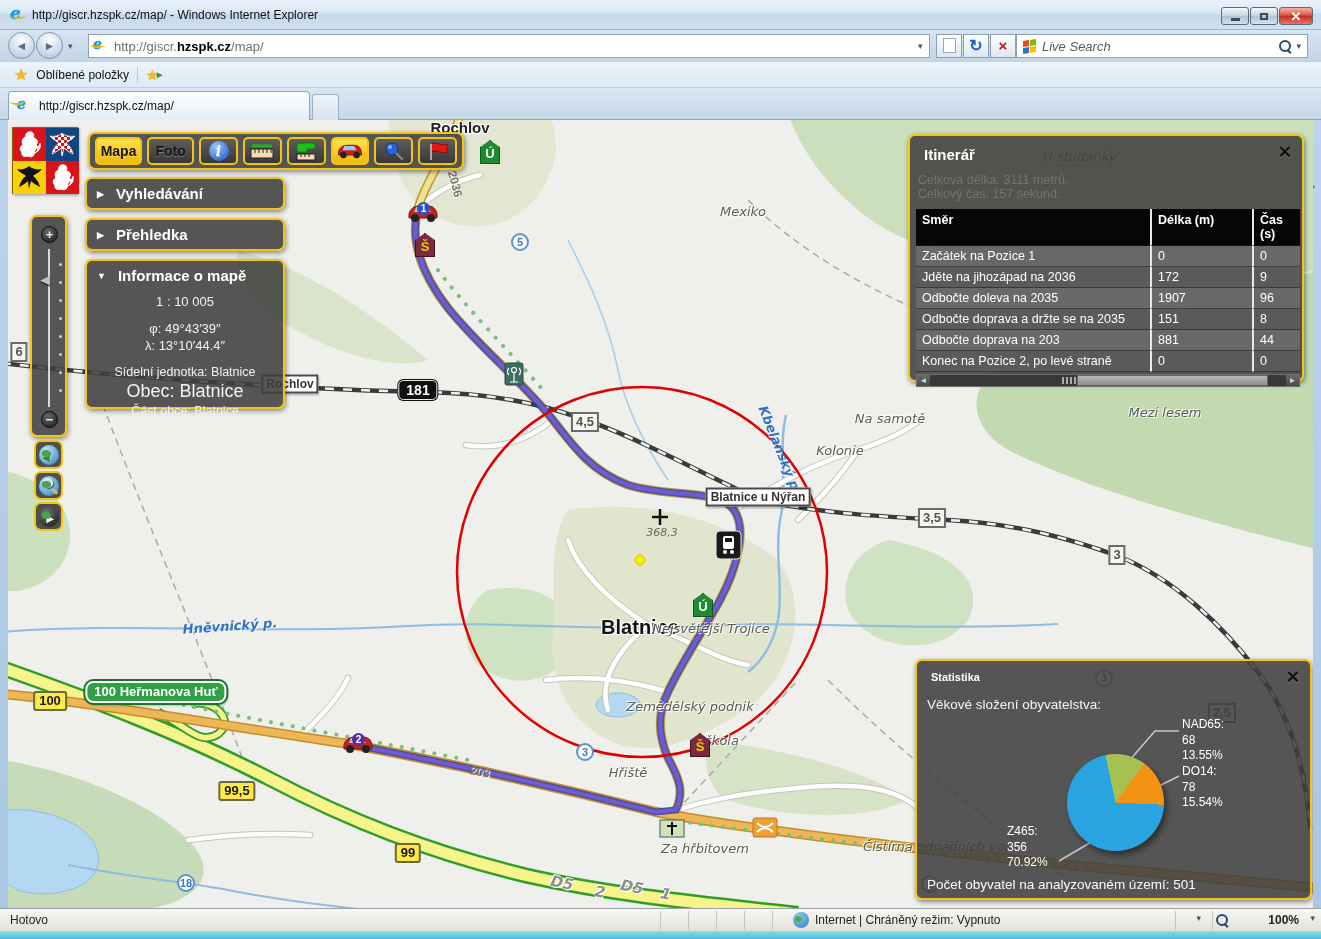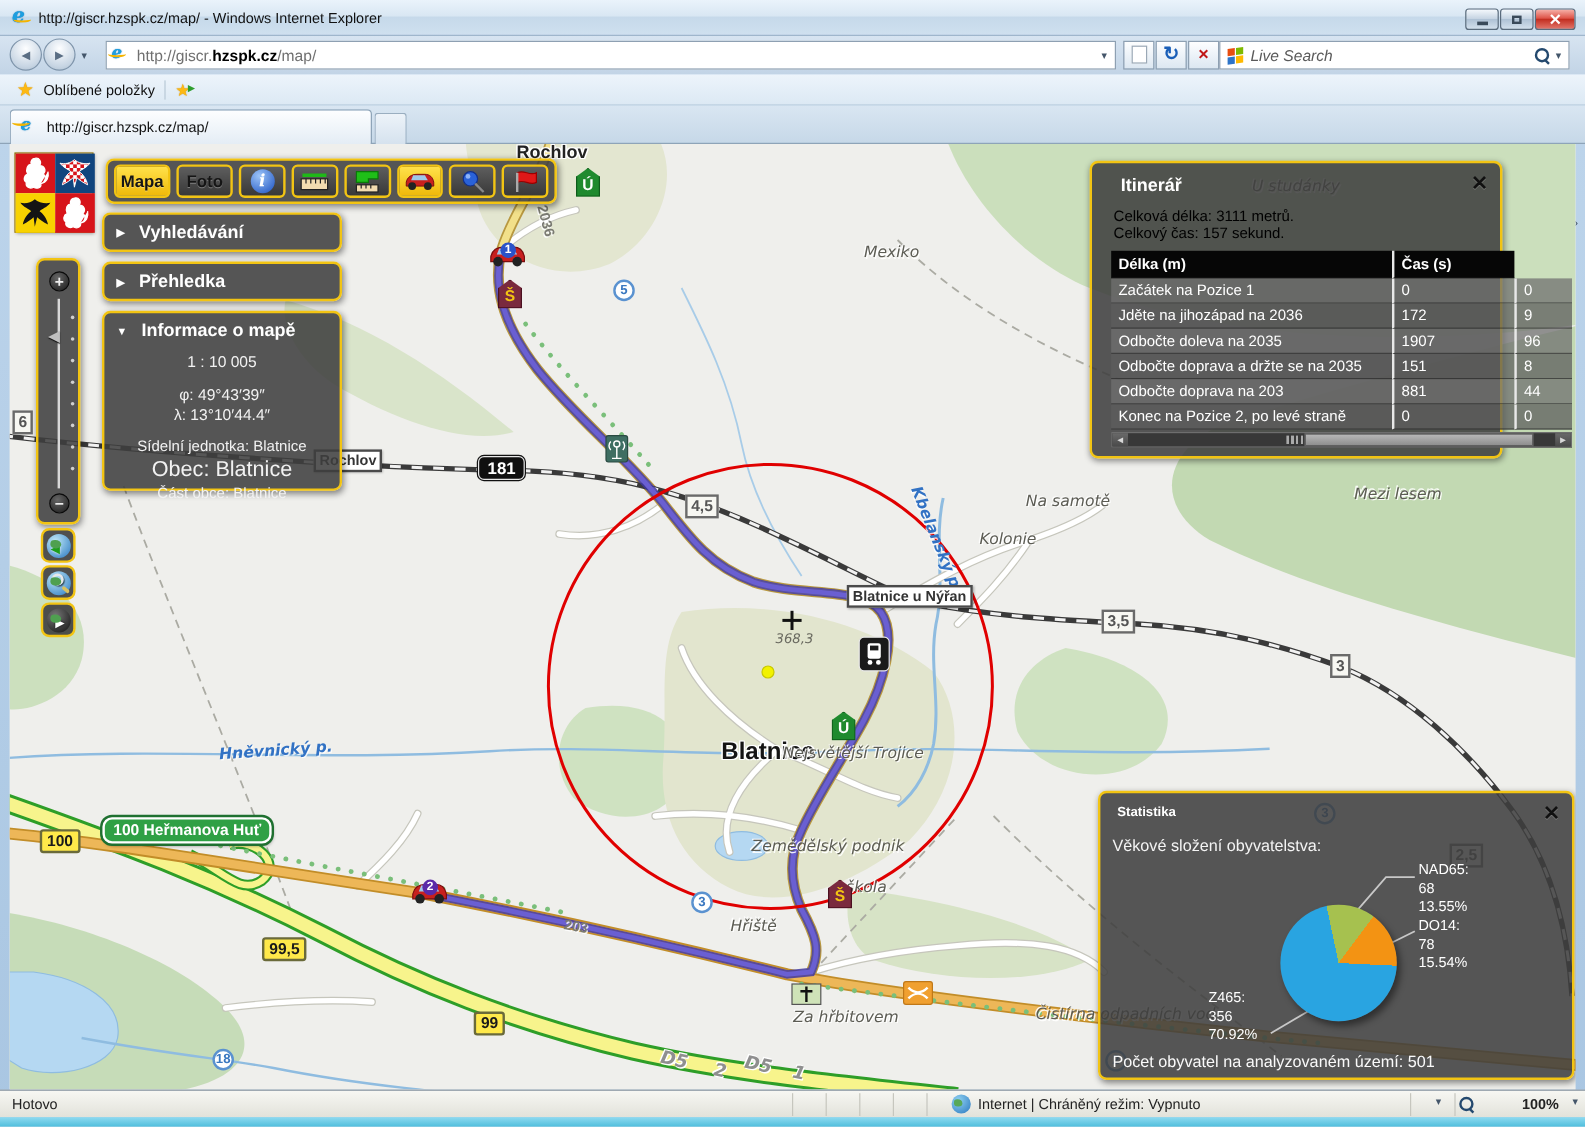--- a/index.html
+++ b/index.html
@@ -182,25 +182,25 @@
   .arrow-left { position:absolute; left:1px; top:5px; color:#1E9E1E; font-size:13px; font-weight:bold;
     text-shadow:0 0 2px #fff; }
   .arrow-right { position:absolute; right:2px; top:4px; color:#fff; font-size:13px; font-weight:bold;
     text-shadow:0 0 2px #000; }
   .mag2 { position:absolute; left:4px; top:2px; width:10px; height:10px; border:2px solid #E8E8E8;
     border-radius:50%; box-shadow:1px 1px 1px rgba(0,0,0,.6); }
   .mag2::after { content:""; position:absolute; left:8px; top:8px; width:7px; height:3px;
     background:#D8C060; transform:rotate(40deg); transform-origin:0 0; border-radius:2px; }
 
   
-  #itin { position:absolute; left:900px; top:14px; width:344px; height:248px; padding:8px 16px; }
+  #itin { position:absolute; left:900px; top:14px; width:396px; height:248px; padding:8px 6px; }
   #itin h3 { font-size:15px; margin:2px 0 10px 8px; }
   .panel-close { position:absolute; right:10px; top:6px; color:#111; font:bold 17px "Liberation Sans",sans-serif;
     text-shadow:0 1px 0 rgba(255,255,255,.2); cursor:default; }
-  .itin-line { font-size:12.5px; margin:0 0 0 2px; color:#000000; }
+  .itin-line { font-size:12.5px; margin:0 0 0 2px; color:#737373; }
   #itin-table { margin-top:8px; width:384px; font-size:12.5px; }
   .irow { display:grid; grid-template-columns:234px 102px 48px; }
   .irow > div { padding:3px 6px; border-bottom:1px solid rgba(30,30,30,.55); }
   .irow > div + div { border-left:2px solid #E8E8E8; }
   .ihead > div { background:#060606; font-weight:bold; padding:4px 6px; }
   .irow.odd  > div { background:rgba(112,112,112,.75); }
   .irow.even > div { background:rgba(94,94,94,.75); }
   #itin-scroll { position:relative; margin-top:2px; width:384px; height:13px;
     background:#383838; border:1px solid #6E6E6E; }
   .sarrow { position:absolute; top:0; width:13px; height:11px; background:linear-gradient(#6A6A6A,#4A4A4A);
@@ -640,20 +640,21 @@
         </span>
     </div>
 
     <div id="itin" class="gold" data-interactable="false">
       <h3 data-interactable="false">Itinerář</h3>
       <span class="panel-close" data-interactable="true">✕</span>
       <div class="itin-line" data-interactable="false">Celková délka: 3111 metrů.</div>
       <div class="itin-line" data-interactable="false">Celkový čas: 157 sekund.</div>
       <div id="itin-table" data-interactable="false">
         <div class="irow ihead" data-interactable="false">
+          <div>Směr</div>
             <div>Délka (m)</div>
             <div>Čas (s)</div>
         </div>
         <div class="irow odd" data-interactable="true">
             <div>Začátek na Pozice 1</div>
             <div>0</div>
             <div>0</div>
           </div>
         <div class="irow even" data-interactable="true">
             <div>Jděte na jihozápad na 2036</div>

